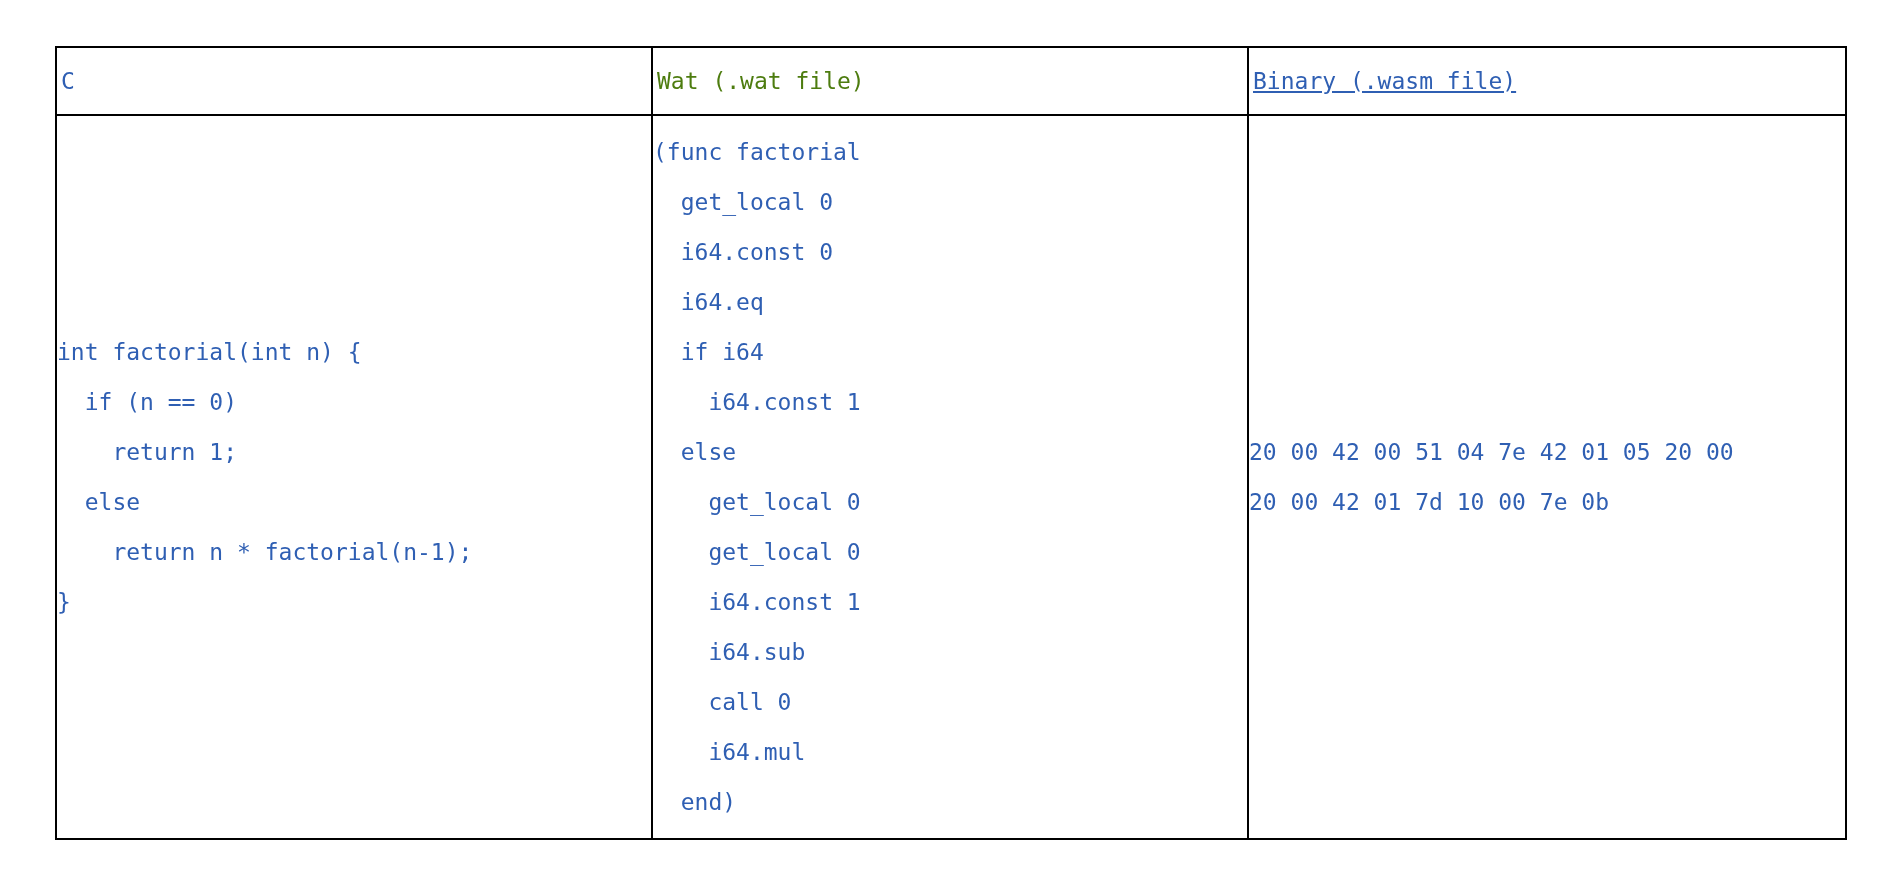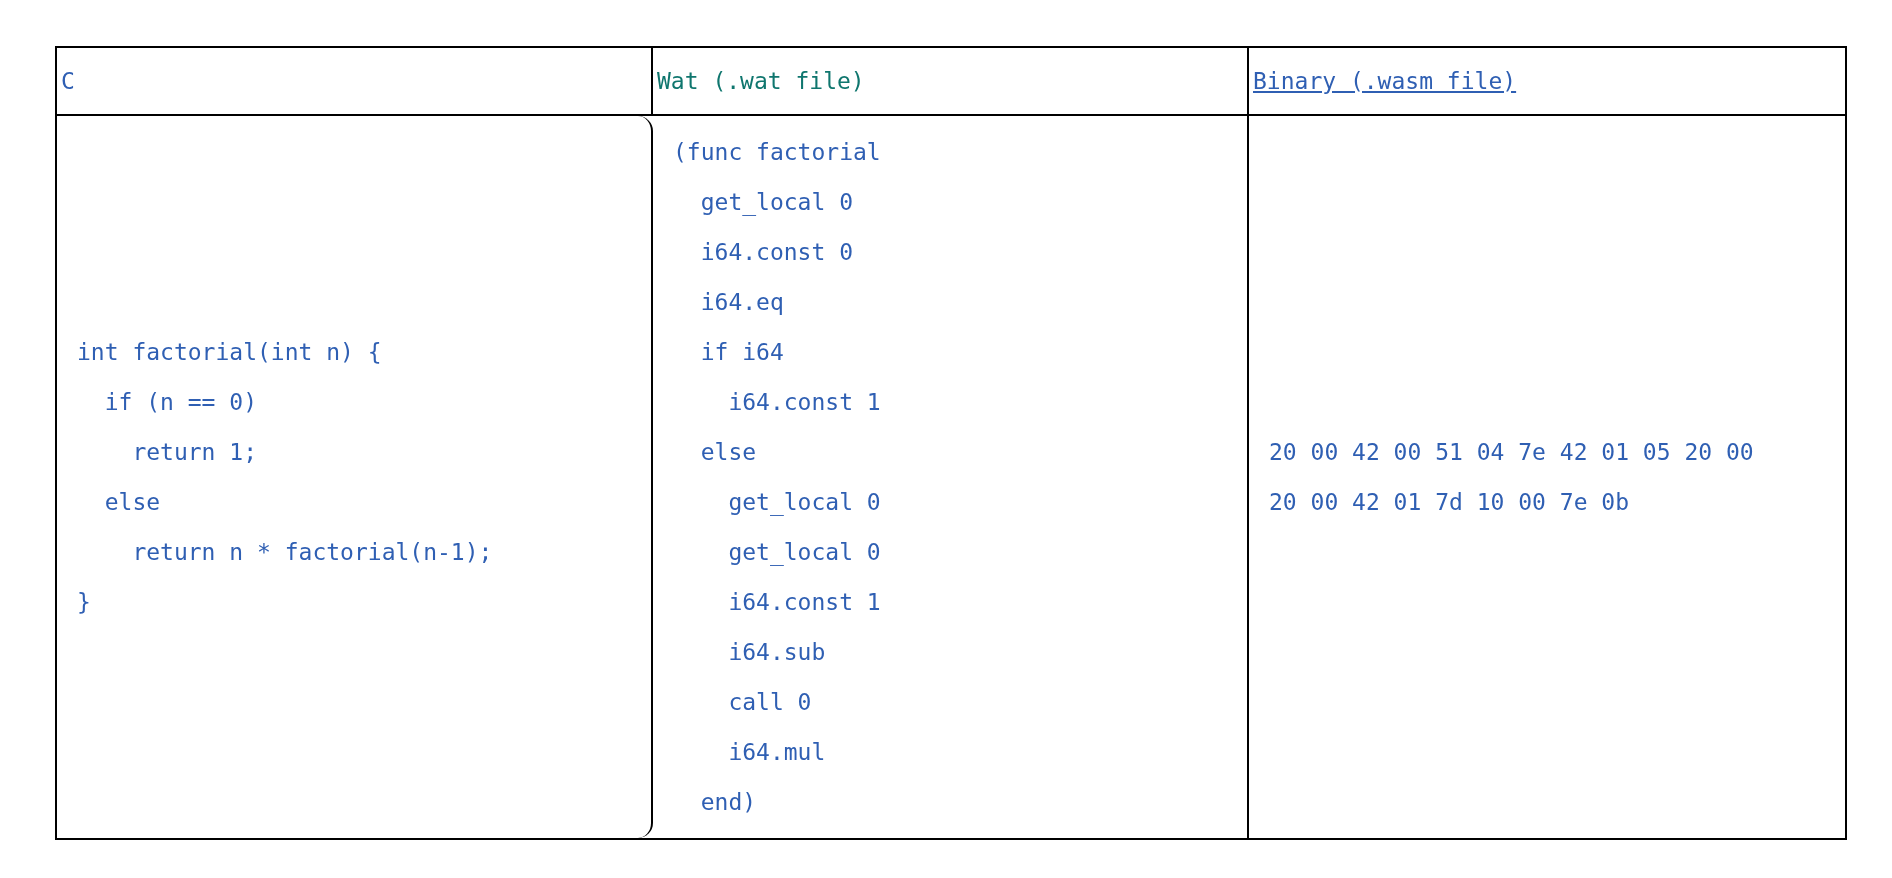--- a/index.html
+++ b/index.html
@@ -35,37 +35,37 @@
   .th {
     font-size: 23px;
     padding-left: 4px;
     color: #2f5fb3;
     white-space: pre;
   }
   .td pre {
     font-family: inherit;
     font-size: 23px;
     line-height: 50px;
-    padding-left: 20px;
+    padding-left: 0;
     color: #2f5fb3;
     white-space: pre;
   }
 </style>
 </head>
 <body style="background: rgb(255, 255, 255);">
 
 <div class="code-table" style="border-color: rgb(0, 0, 0);">
 
   <div class="cell th" style="border-color: rgb(0, 0, 0); color: rgb(47, 95, 179);">C</div>
 
-  <div class="cell th" style="border-color: rgb(0, 0, 0); color: #0f766e;">Wat (.wat file)</div>
+  <div class="cell th" style="border-color: rgb(0, 0, 0); color: #4d7c0f;">Wat (.wat file)</div>
 
   <div class="cell th last-col" style="border-color: rgb(0, 0, 0); color: rgb(47, 95, 179); text-decoration: underline;">Binary (.wasm file)</div>
 
-  <div class="cell td body-row" style="border-color: rgb(0, 0, 0); border-radius: 15px;">
+  <div class="cell td body-row" style="border-color: rgb(0, 0, 0);">
     <pre style="color: rgb(47, 95, 179);">int factorial(int n) {
   if (n == 0)
     return 1;
   else
     return n * factorial(n-1);
 }</pre>
   </div>
 
   <div class="cell td body-row" style="border-color: rgb(0, 0, 0);">
     <pre style="color: rgb(47, 95, 179);">(func factorial

